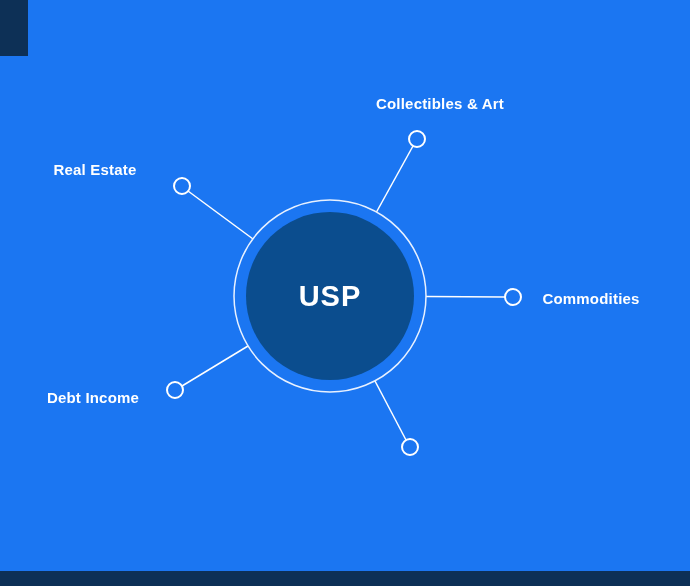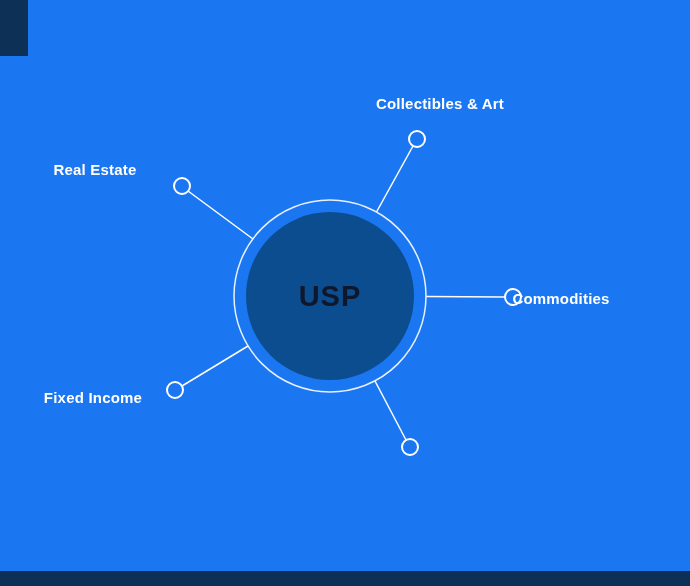--- a/index.html
+++ b/index.html
@@ -34,34 +34,34 @@
     position: absolute;
     color: #ffffff;
     font-size: 15px;
     font-weight: 700;
     letter-spacing: 0.2px;
     white-space: nowrap;
     transform: translateX(-50%);
   }
   .label-collectibles { left: 440px; top: 95px; }
   .label-real-estate  { left: 95px; top: 161px; }
-  .label-commodities  { left: 561px; top: 290px; }
+  .label-commodities  { left: 591px; top: 290px; }
   .label-fixed-income { left: 93px;  top: 389px; }
   .label-financial {
     left: 455px; top: 458px;
     width: 330px;
     white-space: normal;
     text-align: center;
     line-height: 1.8;
   }
   .center-label {
     position: absolute;
     left: 330px; top: 296px;
     transform: translate(-50%, -50%);
-    color: #0f172a;
+    color: #ffffff;
     font-size: 29px;
     font-weight: bold;
     letter-spacing: 1px;
   }
 </style>
 </head>
 <body>
 
 <div class="stage">
 
@@ -87,16 +87,16 @@
   </svg>
 
   <div class="center-label">USP</div>
 
   <div class="label label-collectibles">Collectibles &amp; Art</div>
 
   <div class="label label-real-estate">Real Estate</div>
 
   <div class="label label-commodities">Commodities</div>
 
-  <div class="label label-fixed-income">Fixed Income</div>
+  <div class="label label-fixed-income">Debt Income</div>
 
 
 </div>
 
 </body></html>

